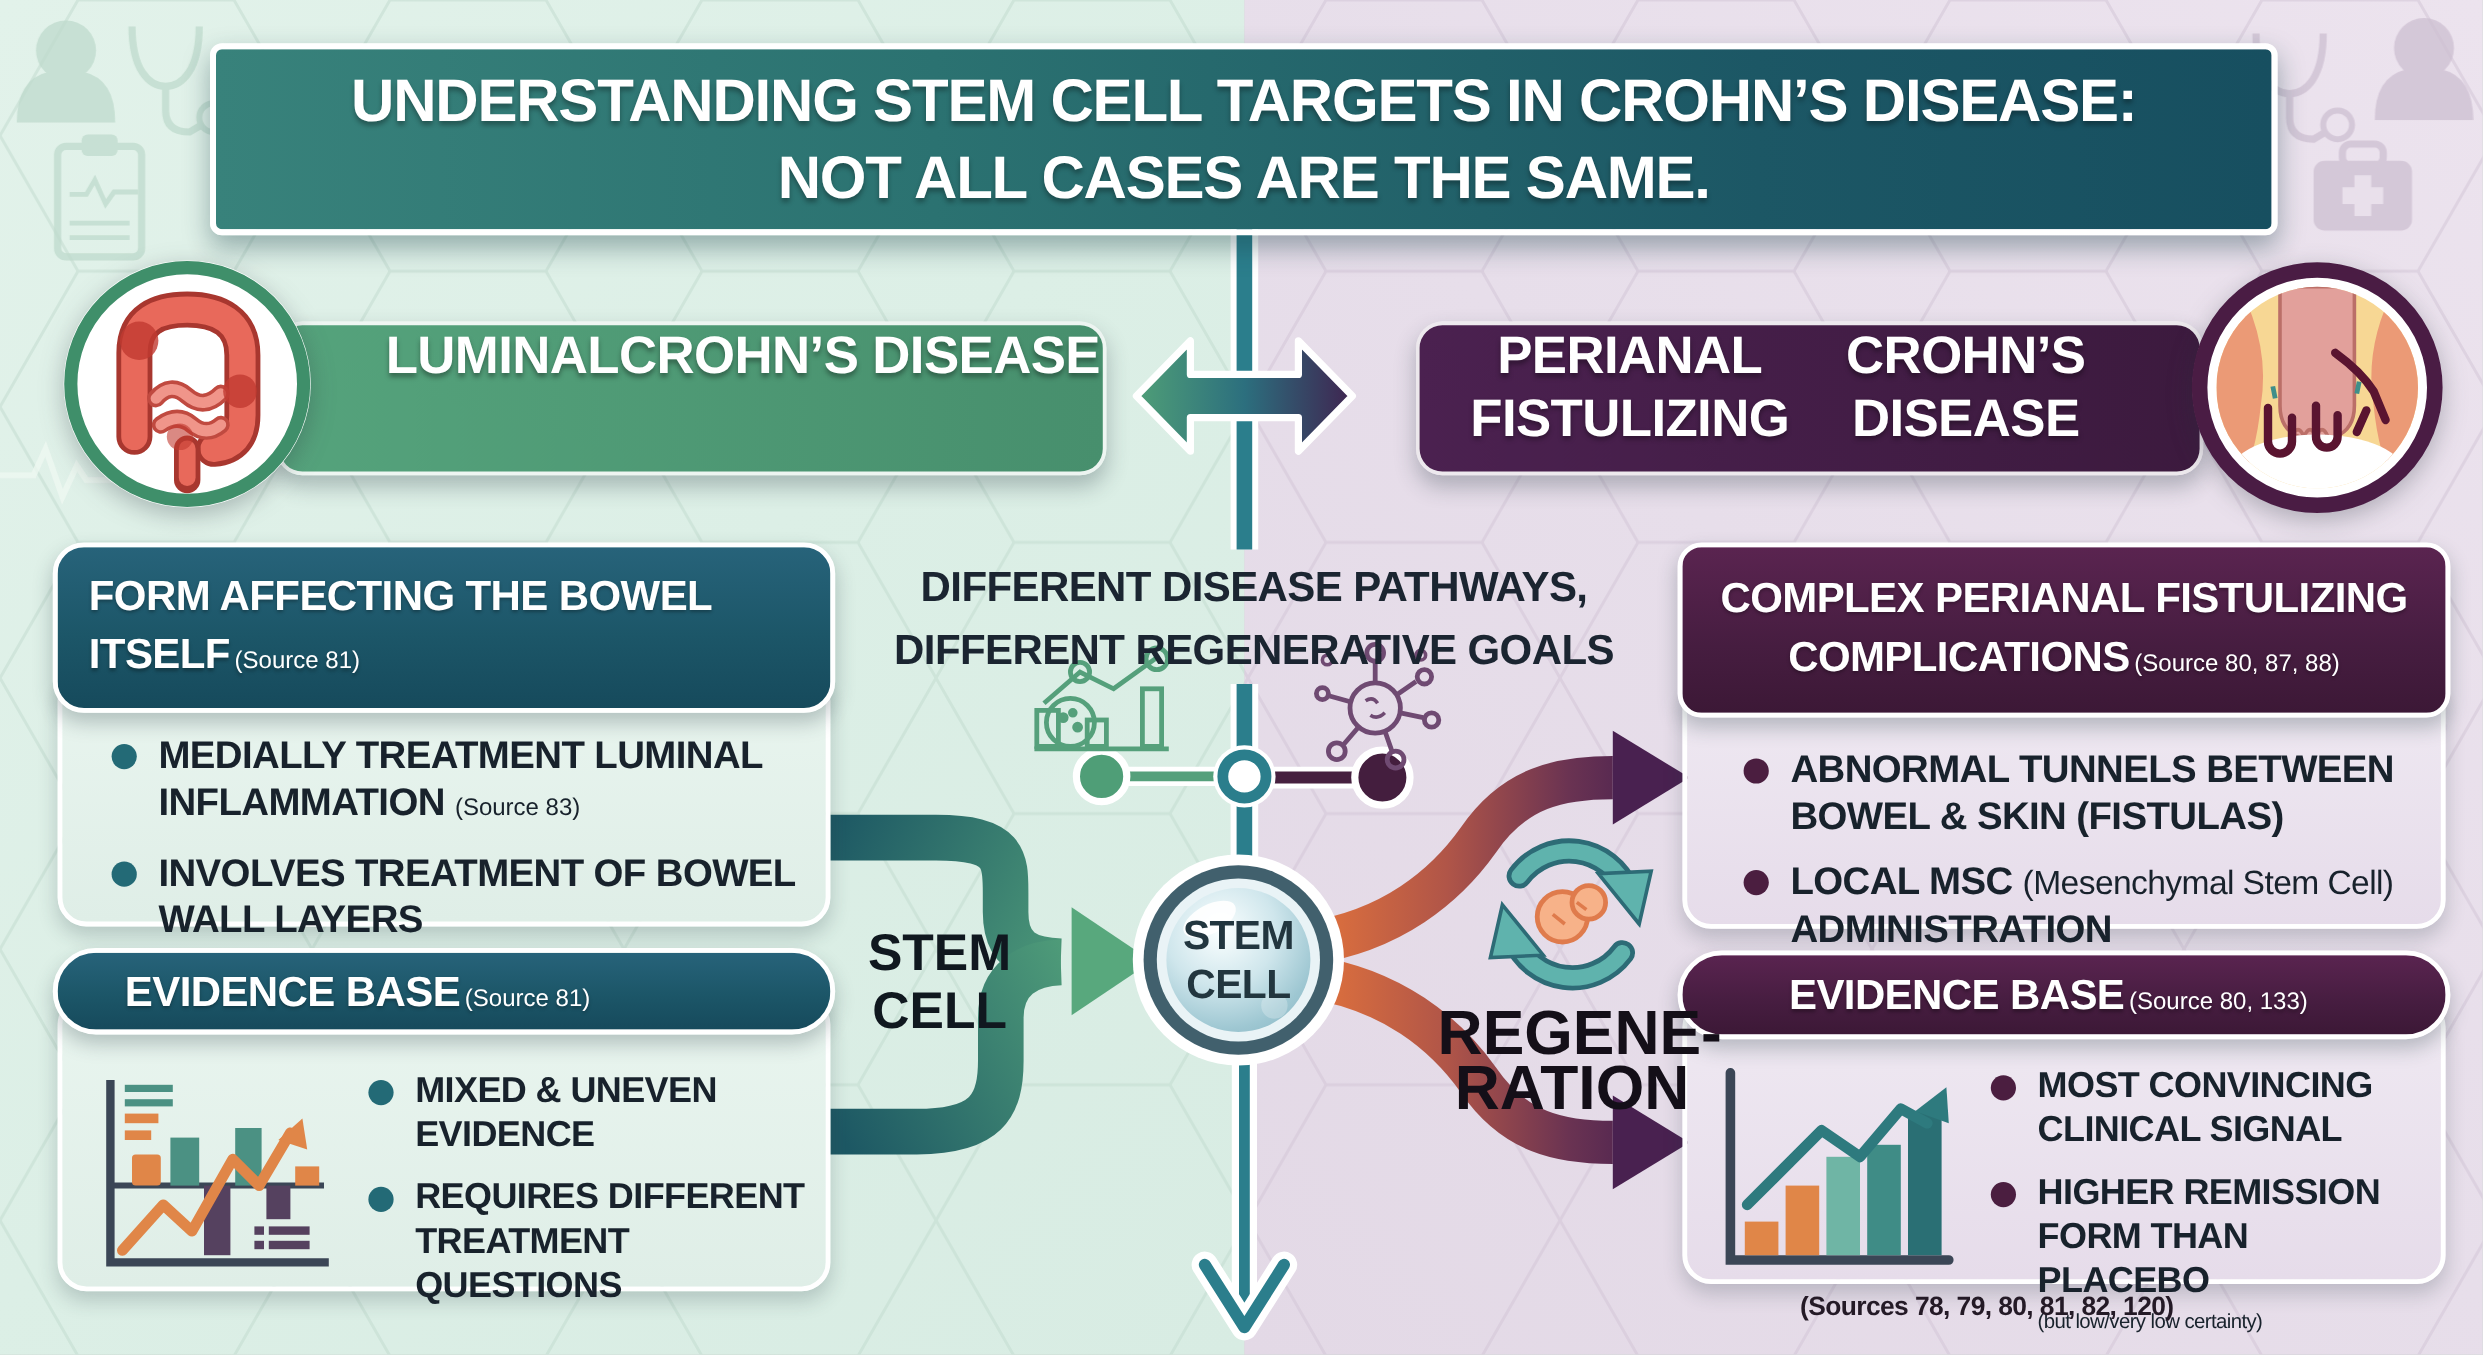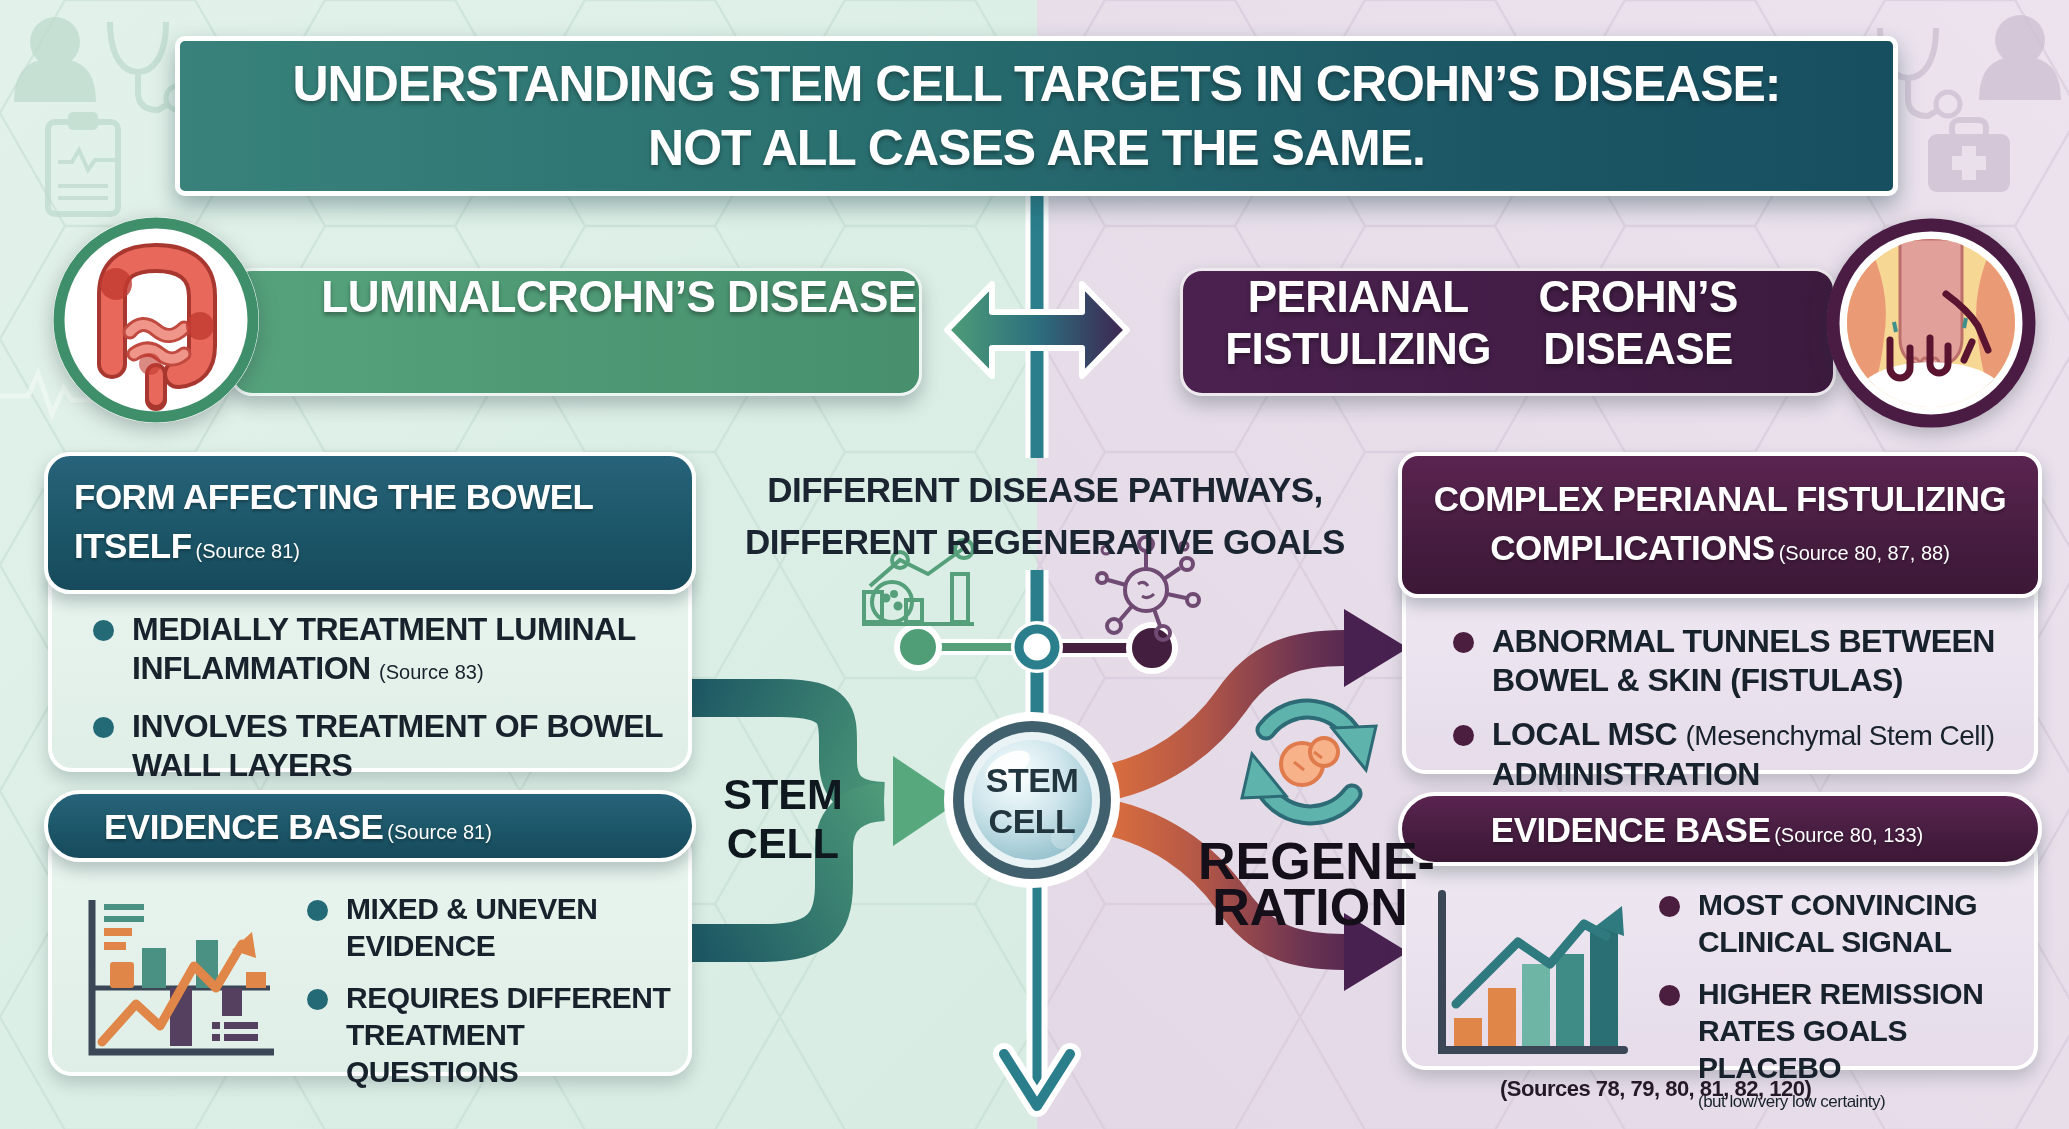--- a/index.html
+++ b/index.html
@@ -414,21 +414,21 @@
           <rect x="164" y="38" width="28" height="120" fill="#2a6f74"></rect>
         </g>
         <path d="M30 116 L92 54 L124 76 L158 36 L180 48" fill="none" stroke="#2e7a7e" stroke-width="9" stroke-linecap="round" stroke-linejoin="round"></path>
         <polygon points="196,18 198,48 170,38" fill="#2e7a7e"></polygon>
       </svg>
       <ul class="bullets small maroon-list" style="margin-left:16px;margin-top:2px;">
         <li>
           <span>MOST CONVINCING CLINICAL SIGNAL</span>
         </li>
         <li>
-          <span>HIGHER REMISSION RATES GOALS PLACEBO</span>
+          <span>HIGHER REMISSION FORM THAN PLACEBO</span>
           <span class="note">(but low/very low certainty)</span>
         </li>
       </ul>
     </div>
   </div>
 
   <div class="center-text pathways">
     <div>DIFFERENT DISEASE PATHWAYS,</div>
     <div>DIFFERENT REGENERATIVE GOALS</div>
   </div>

